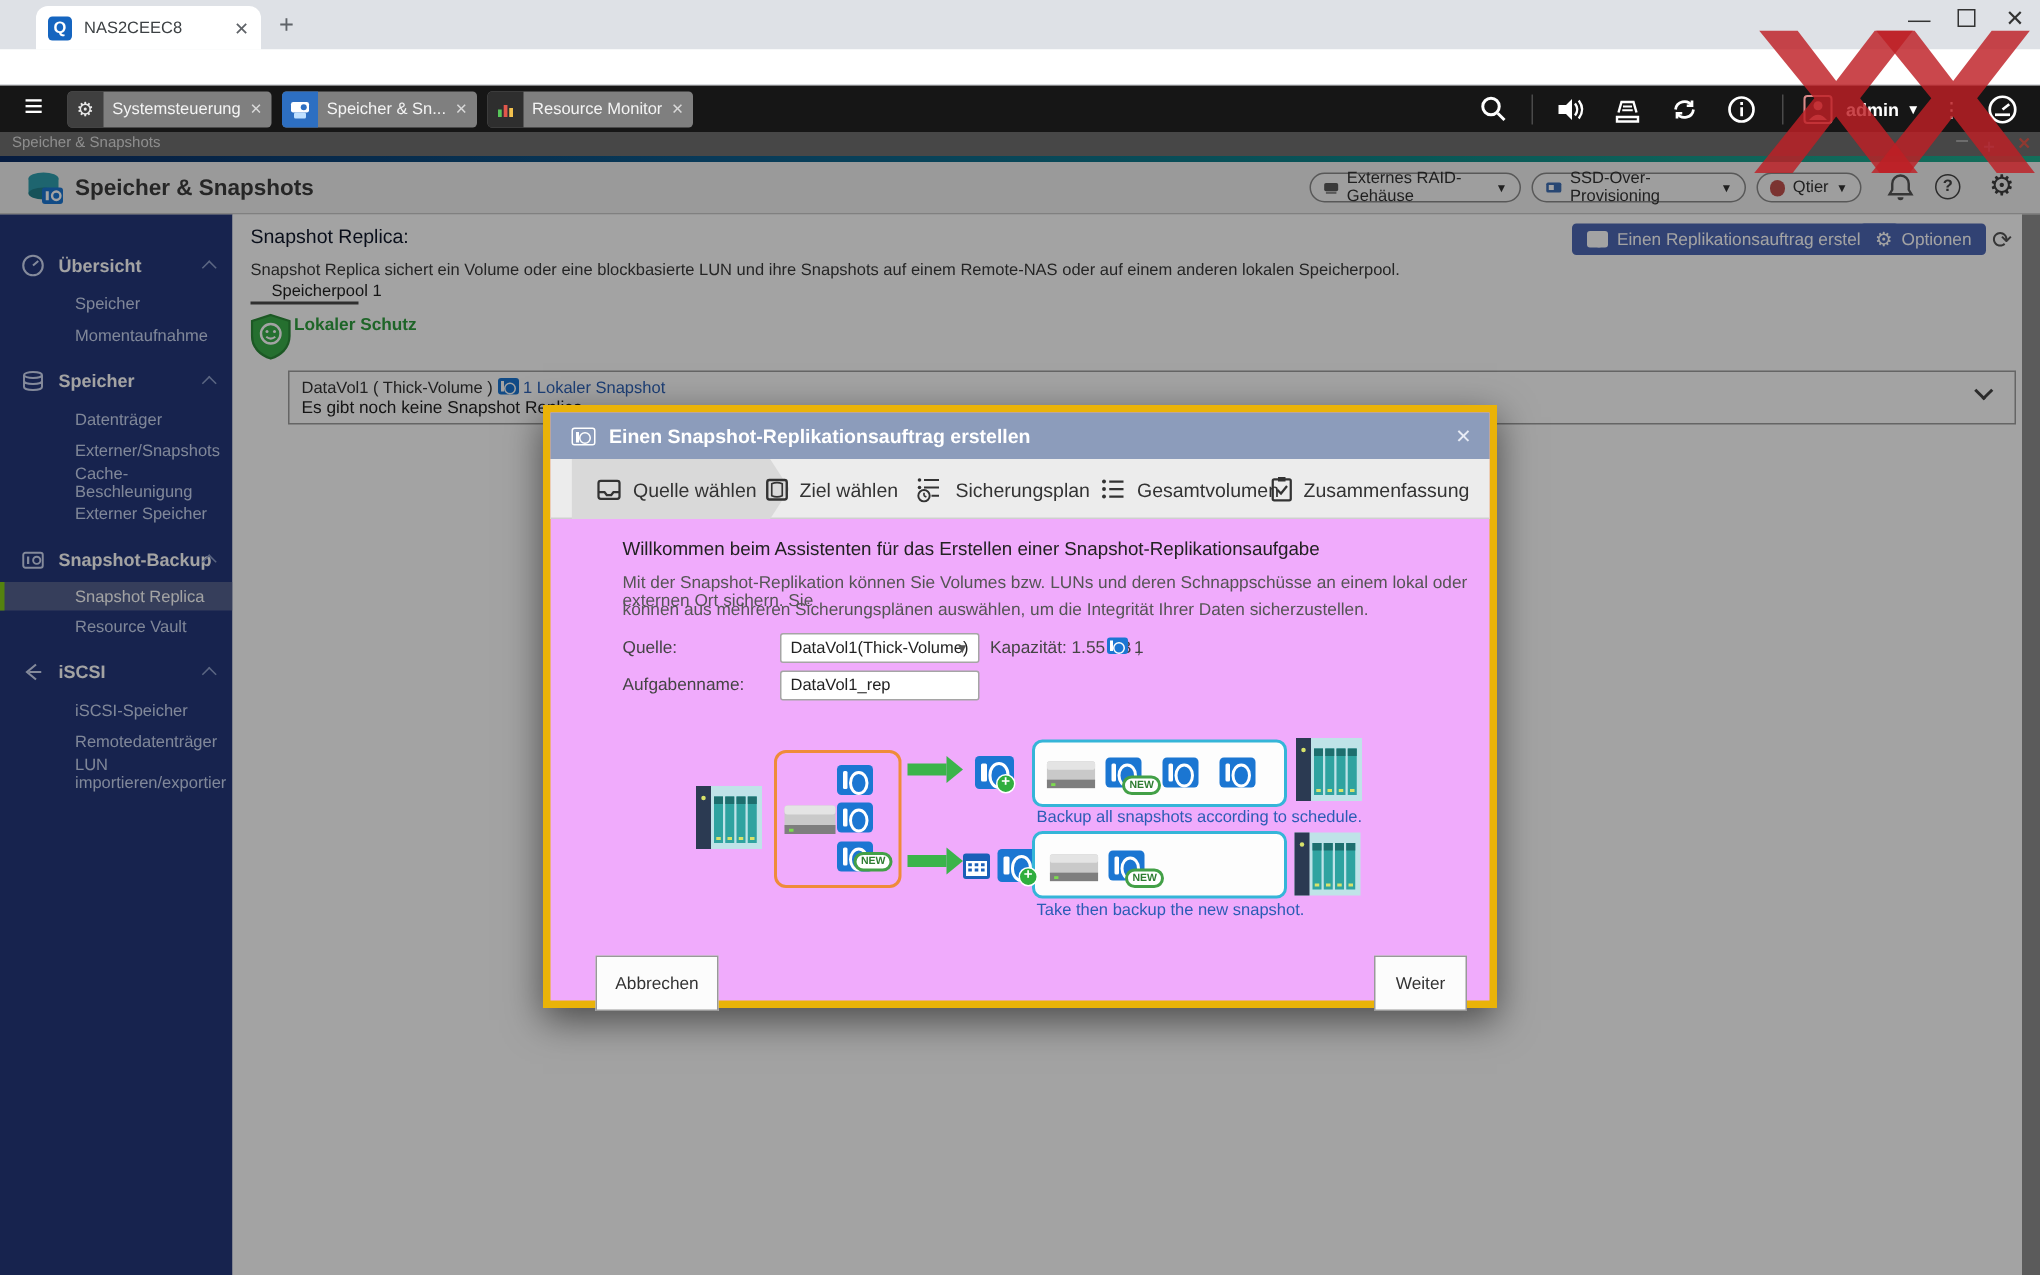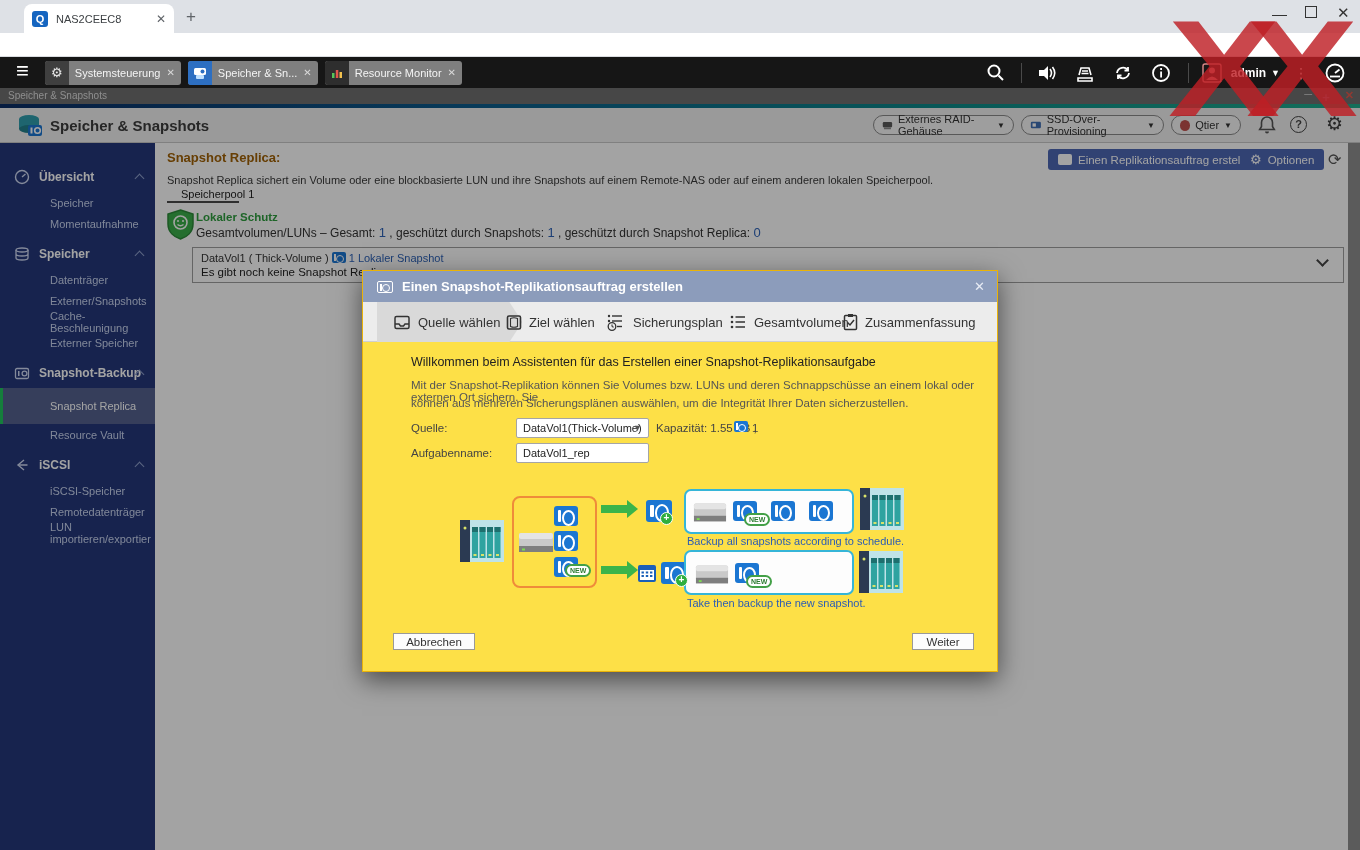--- a/index.html
+++ b/index.html
@@ -25,47 +25,47 @@
   .wstrip{left:0;top:88px;width:1360px;height:16px;background:#6f6f6f}
   .tealline{left:0;top:104px;width:1360px;height:4px;background:linear-gradient(90deg,#0b2d64 0%,#0d5c8c 35%,#0e8a89 70%,#1fae8e 100%)}
   .appheader{left:0;top:108px;width:1360px;height:35px;background:#f1f1f1;border-bottom:1px solid #c9c9c9}
   .pill{position:absolute;top:115px;height:20px;border:1px solid #8a8a8a;border-radius:10px;background:#f7f7f7;display:flex;align-items:center;padding:0 8px;font-size:11px;color:#333;gap:5px}
   
   .sidebar{left:0;top:143px;width:155px;height:707px;background:#24377a}
   .content{left:155px;top:143px;width:1193px;height:707px;background:#fff}
   .scrollstrip{left:1348px;top:143px;width:12px;height:707px;background:#8f8f8f}
   .sechead{position:relative;height:30px;display:flex;align-items:center;color:#fff;font-size:12px;font-weight:bold;padding-left:14px;gap:9px}
   .sideitem{position:relative;height:21px;display:flex;align-items:center;color:#c9d4ef;font-size:11px;padding-left:50px;cursor:default}
-  .sideitem.sel{background:#55628f;color:#fff;border-left:3px solid #22c55e;padding-left:47px;height:36px}
+  .sideitem.sel{background:#55628f;color:#fff;border-left:3px solid #84cc16;padding-left:47px;height:19px}
   .chevup{position:absolute;right:12px;width:7px;height:7px;border-left:1.5px solid #8fa0cc;border-top:1.5px solid #8fa0cc;transform:rotate(45deg);top:13px}
   .sicon{width:16px;height:16px;flex:none}
   
   .bluebtn{position:absolute;height:21px;background:#4e68b5;border-radius:3px;color:#fff;font-size:11.5px;display:flex;align-items:center;justify-content:center;gap:6px;padding:0 10px}
   .camchip{display:inline-block;position:relative;width:14px;height:11px;background:#1b76d2;border-radius:2px;vertical-align:-1px}
   .camchip:before{content:"";position:absolute;left:2px;top:2px;width:2px;height:7px;background:#fff}
   .camchip:after{content:"";position:absolute;right:2px;top:2.5px;width:6px;height:6px;border:1.5px solid #fff;border-radius:50%}
   
-  .dialog{left:362px;top:270px;width:636px;height:402px;background:#fde047;border:1px solid #eab308;box-shadow:0 8px 24px rgba(0,0,0,.55);z-index:60}
+  .dialog{left:362px;top:270px;width:636px;height:402px;background:#f0abfc;border:5px solid #eab308;box-shadow:0 8px 24px rgba(0,0,0,.55);z-index:60}
   .dlg-title{position:absolute;left:0;top:0;width:100%;height:31px;background:#8c9cbb;display:flex;align-items:center;padding:0 14px;gap:9px}
   .steps{position:absolute;left:0;top:31px;width:100%;height:40px;background:#ececec;border-bottom:1px solid #cfcfcf}
   .step{position:absolute;top:0;height:40px;display:flex;align-items:center;gap:7px;font-size:13px;color:#333}
   .step.active{background:#d9d9d9;clip-path:polygon(0 0,calc(100% - 13px) 0,100% 50%,calc(100% - 13px) 100%,0 100%);padding:0 22px 0 16px}
   .selectbox{position:absolute;height:20px;border:1px solid #a5a5a5;background:#fff;border-radius:2px;font-size:11px;color:#222;display:flex;align-items:center;padding:0 6px}
   .caret{position:absolute;right:6px;font-size:9px;color:#555}
   
   .cam{position:absolute;background:#1b76d2;border-radius:3px}
   .cam:before{content:"";position:absolute;left:17%;top:22%;width:13%;height:56%;background:#fff;border-radius:1px}
   .cam:after{content:"";position:absolute;right:12%;top:20%;width:38%;height:60%;border:2.5px solid #fff;border-radius:50%}
   .newb{position:absolute;background:#fff;border:2px solid #43a047;color:#2e7d32;font-weight:bold;font-size:7px;line-height:9px;border-radius:8px;padding:0 3px;z-index:3}
   .plusb{position:absolute;width:13px;height:13px;background:#2fae3e;border:1.5px solid #fff;border-radius:50%;color:#fff;font-weight:bold;font-size:10px;line-height:10px;text-align:center;z-index:3}
   .garrow{position:absolute;height:8px;background:#3bb44a}
   .garrow:after{content:"";position:absolute;right:-11px;top:-5px;border-left:11px solid #3bb44a;border-top:9px solid transparent;border-bottom:9px solid transparent}
   .cyanbox{position:absolute;border:2px solid #35b5d8;border-radius:7px;background:#fdfdfd}
   .diagcap{position:absolute;font-size:11px;color:#2b5cb5}
-  .wizbtn{position:absolute;height:17px;border:1px solid #999;background:#fcfcfc;font-size:11.5px;color:#333;display:flex;align-items:center;justify-content:center}
+  .wizbtn{position:absolute;height:37px;border:1px solid #999;background:#fcfcfc;font-size:11.5px;color:#333;display:flex;align-items:center;justify-content:center}
   
   .dim{left:0;top:88px;width:1360px;height:762px;background:rgba(0,0,0,.36);z-index:40}
   .wm{z-index:90;pointer-events:none;font-weight:bold;font-size:168px;color:rgba(190,30,36,.82);transform:scaleY(.82);line-height:1;top:-16px}
   .vdiv{width:1px;height:20px;background:#4a4a4a}
 </style>
 </head>
 <body>
 
 <div class="abs tabstrip">
   <div class="abs btab">
@@ -251,35 +251,32 @@
       </svg>
     <span>iSCSI</span>
       <span class="chevup"></span>
   </div>
   <div class="sideitem">iSCSI-Speicher</div>
   <div class="sideitem">Remotedatenträger</div>
   <div class="sideitem">LUN importieren/exportier</div>
 </div>
 
 <div class="abs content">
-  <div style="position:absolute;left:12px;top:7px;font-size:13px;font-weight:bold;color:#a16207">Snapshot Replica:</div>
+  <div style="position:absolute;left:12px;top:7px;font-size:13px;font-weight:normal;color:#0f172a">Snapshot Replica:</div>
   <div style="position:absolute;left:12px;top:31px;font-size:11px;color:#3a3a3a">Snapshot Replica sichert ein Volume oder eine blockbasierte LUN und ihre Snapshots auf einem Remote-NAS oder auf einem anderen lokalen Speicherpool.</div>
   <div style="position:absolute;left:26px;top:45px;font-size:11px;color:#222">Speicherpool 1</div>
   <div style="position:absolute;left:12px;top:58px;width:72px;height:2px;background:#4a4a4a"></div>
   <svg style="position:absolute;left:12px;top:66px" width="27" height="31" viewBox="0 0 27 31">
     <path d="M13.5 1 L26 5 v10 c0 8 -6 13 -12.5 15 C7 28 1 23 1 15 V5 z" fill="#3aae4a" stroke="#2c8a39" stroke-width="1.5"></path>
     <circle cx="13.5" cy="13.5" r="6.5" fill="none" stroke="#fff" stroke-width="1.6"></circle>
     <circle cx="11" cy="12" r="1" fill="#fff"></circle>
       <circle cx="16" cy="12" r="1" fill="#fff"></circle>
     <path d="M10.5 15.5 q3 2.5 6 0" fill="none" stroke="#fff" stroke-width="1.4"></path>
   </svg>
   <div style="position:absolute;left:41px;top:68px;font-size:11.5px;font-weight:bold;color:#2f9e3f">Lokaler Schutz</div>
-  <div style="position:absolute;left:41px;top:82px;font-size:12px;color:#333">
-    <span>Gesamtvolumen/LUNs – Gesamt: </span><span style="color:#2e63b8;font-size:13px">1</span><span> , geschützt durch Snapshots: </span><span style="color:#2e63b8;font-size:13px">1</span><span> , geschützt durch Snapshot Replica: </span><span style="color:#2e63b8;font-size:13px">0</span>
-  </div>
   <div style="position:absolute;left:37px;top:104px;width:1152px;height:36px;border:1px solid #9e9e9e;background:#fff">
     <div style="position:absolute;left:8px;top:4px;font-size:11px;color:#333">
       <span>DataVol1 ( Thick-Volume ) </span>
       <span class="camchip"></span>
       <span style="color:#2e63b8">1 Lokaler Snapshot</span>
     </div>
     <div style="position:absolute;left:8px;top:18px;font-size:11.5px;color:#222">Es gibt noch keine Snapshot Replica</div>
     <span style="position:absolute;right:16px;top:8px;width:9px;height:9px;border-left:2px solid #444;border-bottom:2px solid #444;transform:rotate(-45deg)"></span>
   </div>
 </div>

